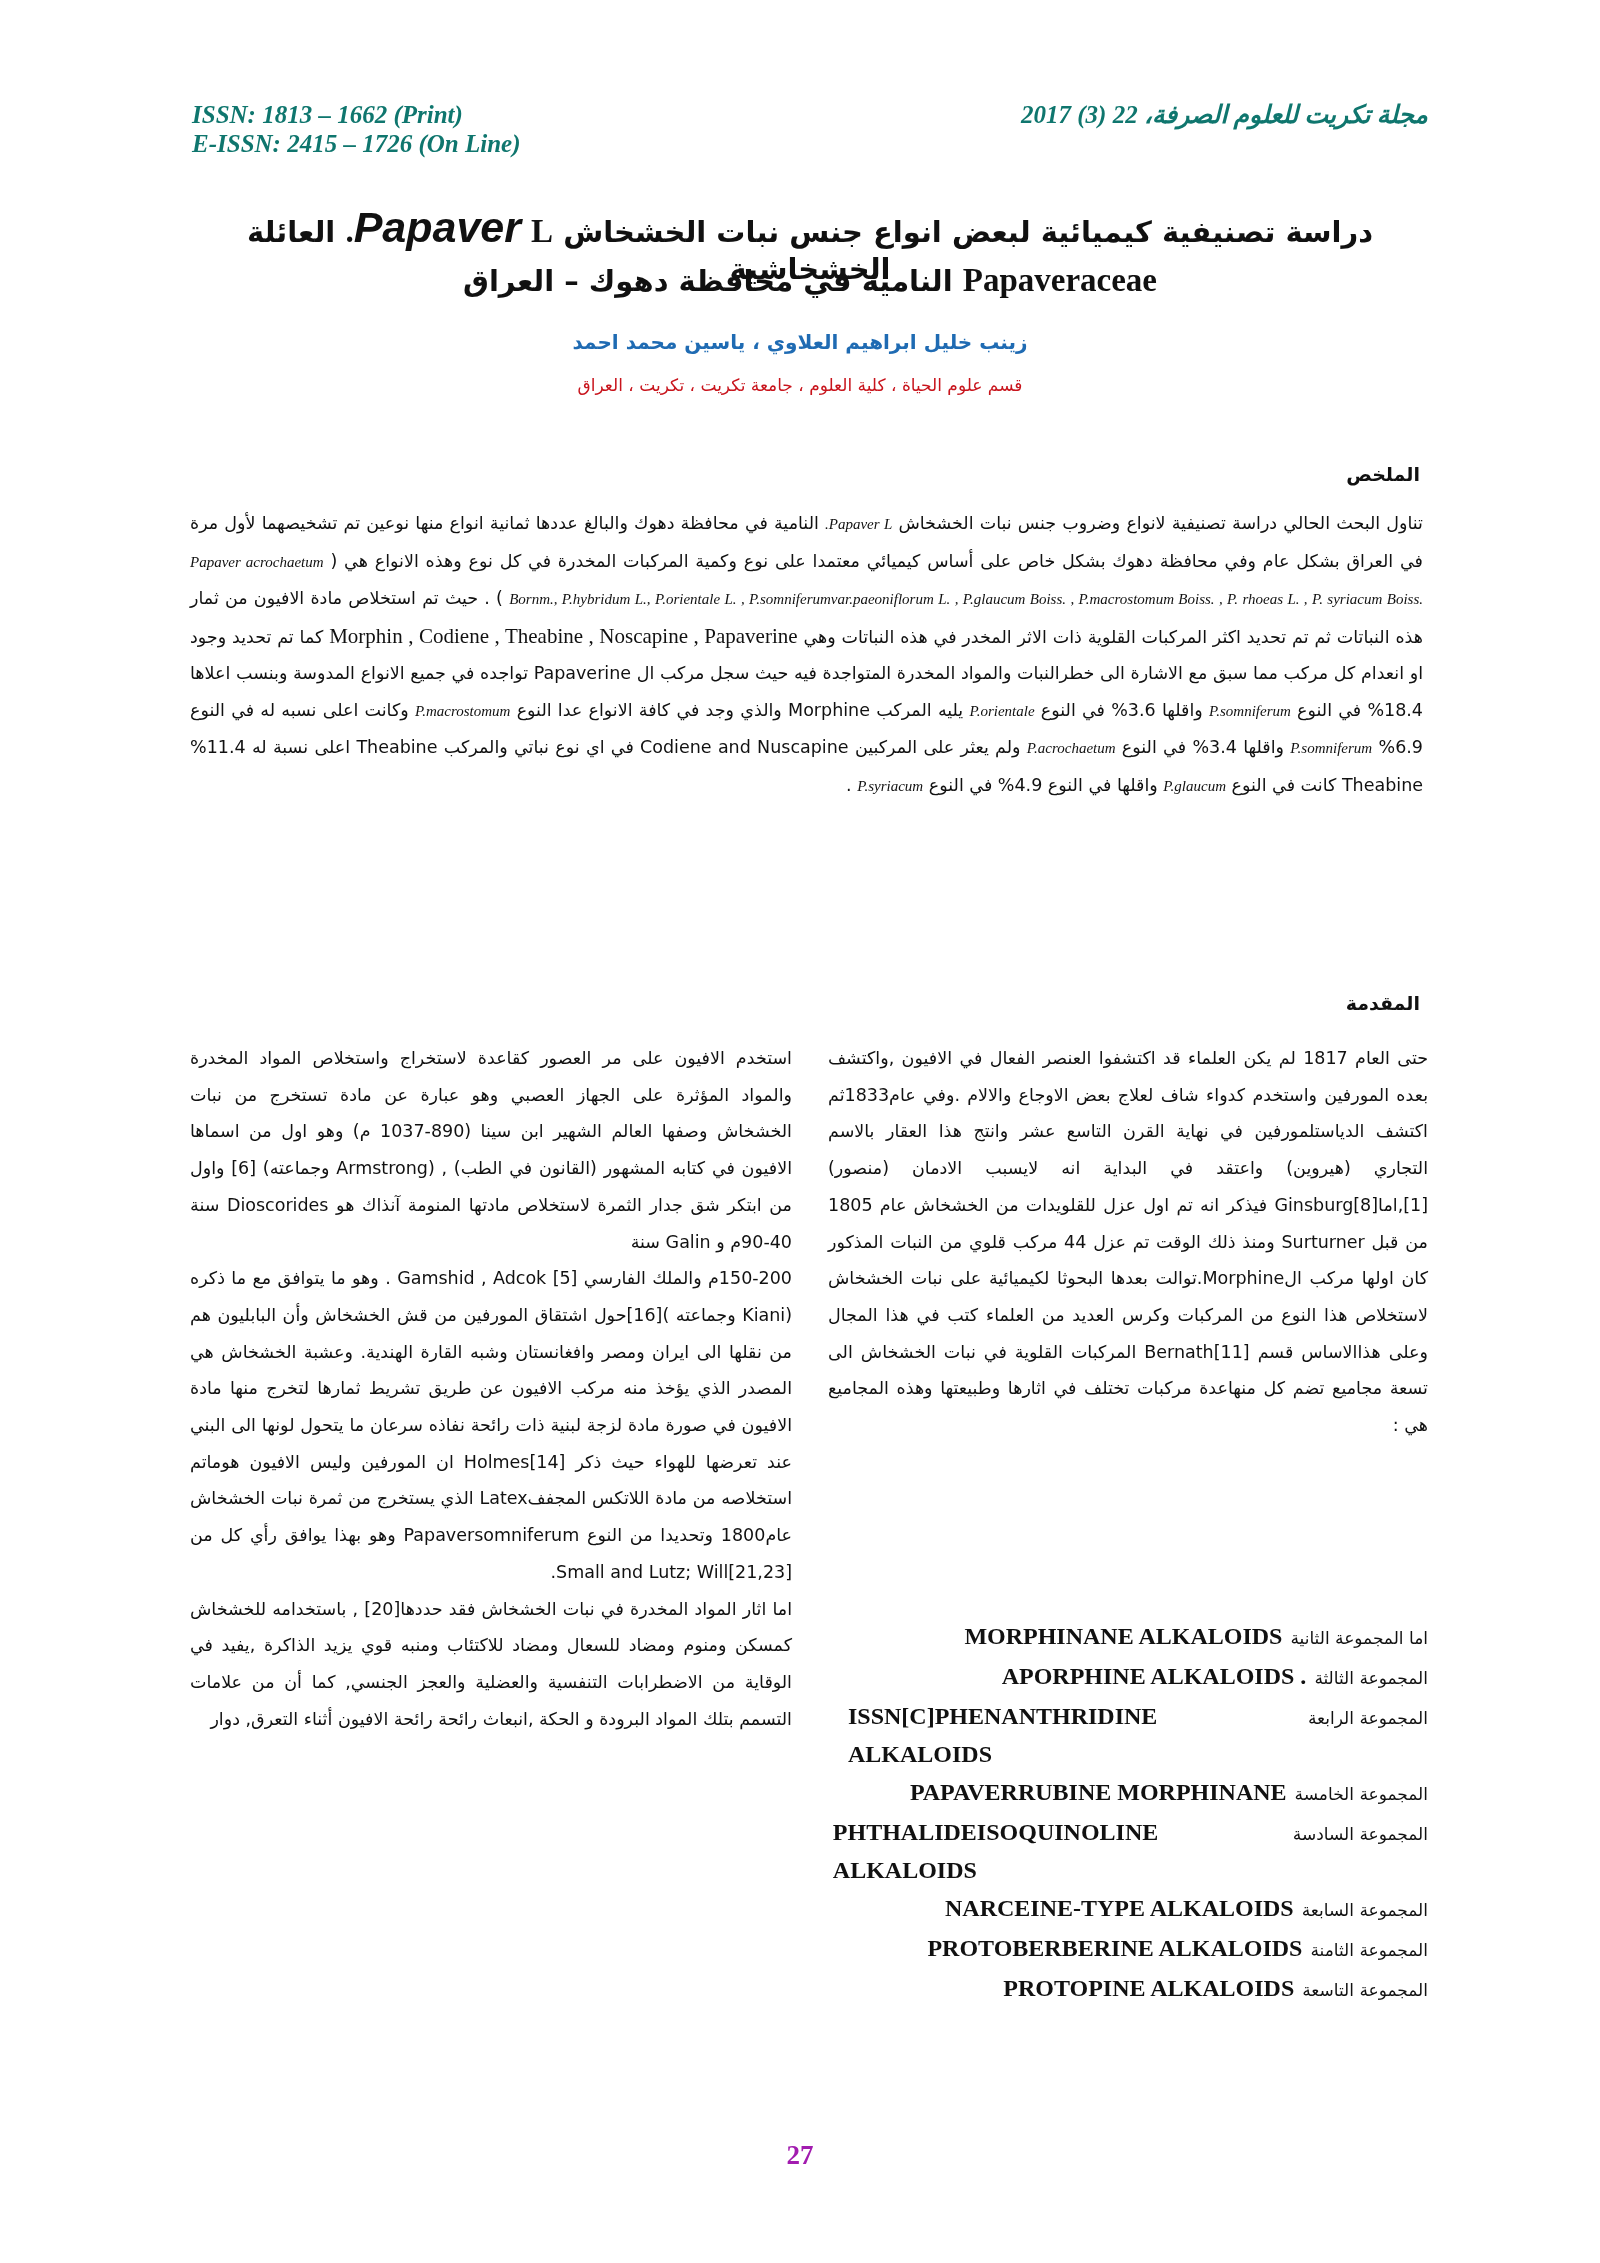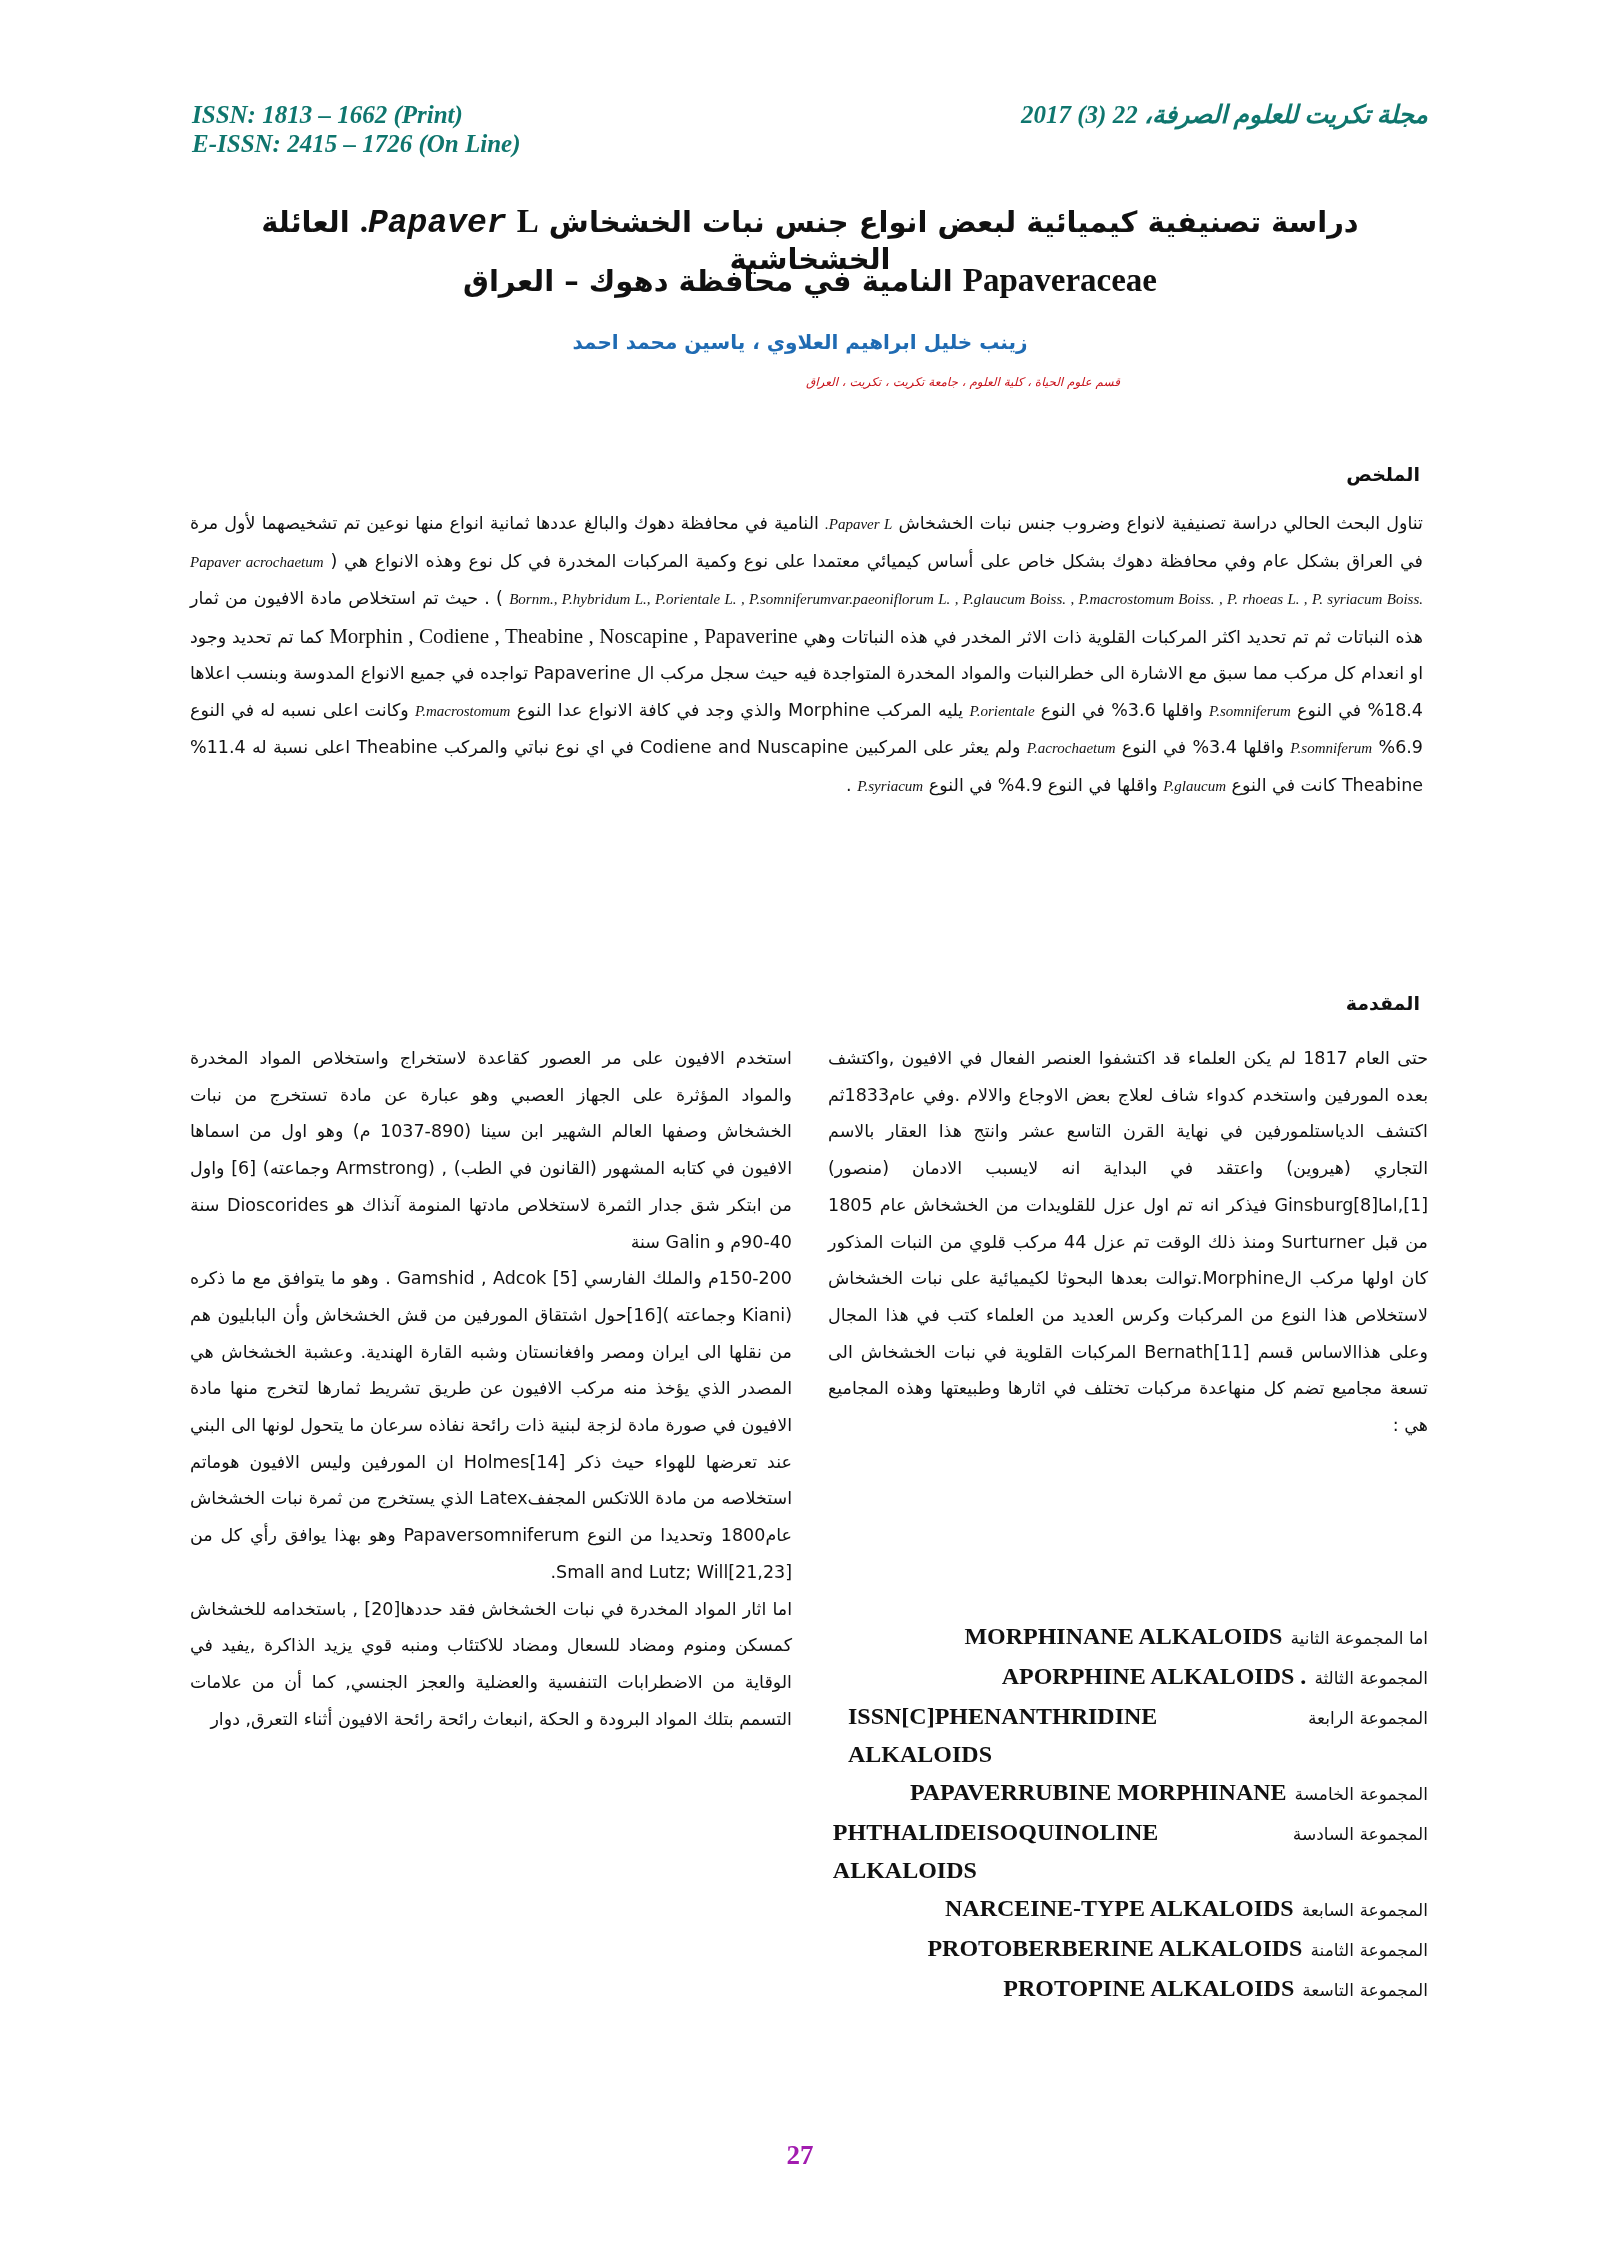--- a/index.html
+++ b/index.html
@@ -3,24 +3,24 @@
 <meta charset="utf-8">
 <style>
   html, body { margin:0; padding:0; background:#ffffff; }
   body { width:1600px; height:2263px; position:relative; overflow:hidden; font-family:"Liberation Serif", serif; color:#111; }
   .hdr { position:absolute; color:#0f766e; font-style:italic; font-weight:bold; font-family:"Liberation Serif", serif; }
   .hdr-left { left:192px; top:100px; font-size:25px; line-height:29px; }
   .hdr-right { right:172px; top:100px; font-size:25px; direction:rtl; }
   .title { position:absolute; left:180px; width:1260px; text-align:center; direction:rtl; font-family:"DejaVu Sans", sans-serif; font-weight:bold; font-size:29px; color:#111; }
   .title1 { top:203px; }
   .title2 { top:262px; }
-  .title i { font-family:Liberation Mono, monospace; font-size:33px; }
+  .title i { font-family:Liberation Sans, sans-serif; font-size:43px; }
   .title .lat { font-family:"Liberation Serif", serif; font-size:33px; font-weight:bold; }
   .authors { position:absolute; top:330px; left:500px; width:600px; text-align:center; direction:rtl; font-family:"DejaVu Sans", sans-serif; font-weight:bold; color:#1f6bb3; font-size:20px; }
-  .affil { position:absolute; top:375px; left:480px; width:640px; text-align:right; direction:rtl; font-family:"DejaVu Sans", sans-serif; font-style:italic; color:#c8141c; font-size:12px; }
+  .affil { position:absolute; top:375px; left:480px; width:640px; text-align:center; direction:rtl; font-family:"DejaVu Sans", sans-serif; color:#c8141c; font-size:17px; }
   .section-h { position:absolute; direction:rtl; font-family:"DejaVu Sans", sans-serif; font-weight:bold; font-size:19px; right:180px; }
   .abstract { position:absolute; top:505px; left:190px; width:1233px; direction:rtl; text-align:justify; text-align-last:right; font-family:"DejaVu Sans", sans-serif; font-size:17.5px; line-height:36.5px; }
   .abstract i, .col i { font-family:"Liberation Serif", serif; font-size:15px; }
   .lat { font-family:"Liberation Serif", serif; font-size:21px; }
   .col { position:absolute; direction:rtl; text-align:justify; text-align-last:right; font-family:"DejaVu Sans", sans-serif; font-size:17.5px; line-height:36.7px; }
   .col-right { left:828px; width:600px; top:1040px; }
   .col-left { left:190px; width:602px; top:1040px; }
   .col p { margin:0; }
   .groups { position:absolute; left:828px; width:600px; top:1617px; direction:rtl; }
   .grp { display:flex; flex-direction:row; justify-content:flex-start; align-items:baseline; line-height:38px; }

